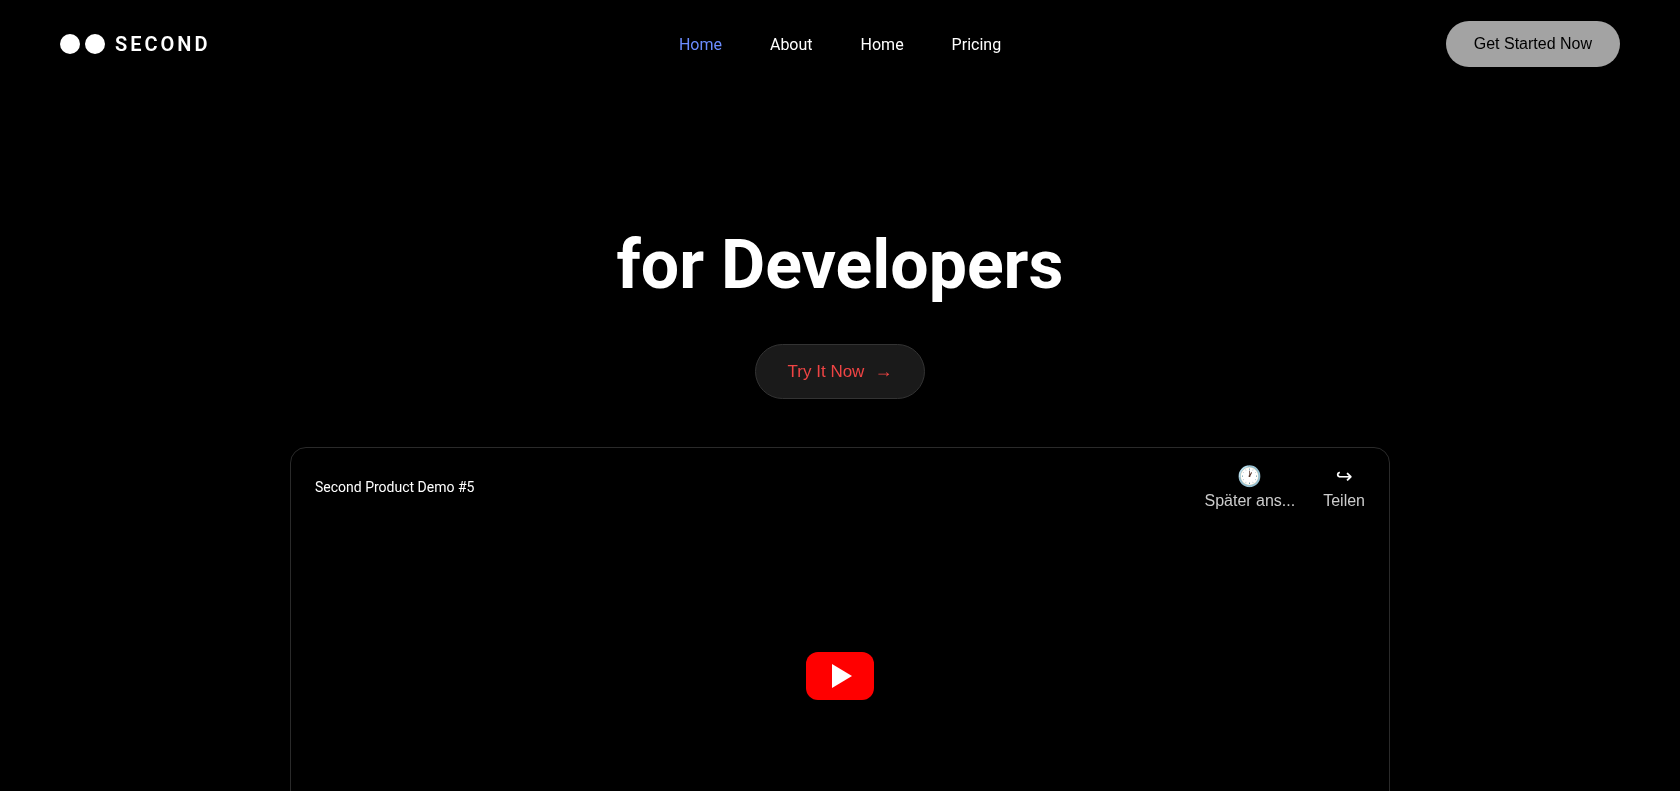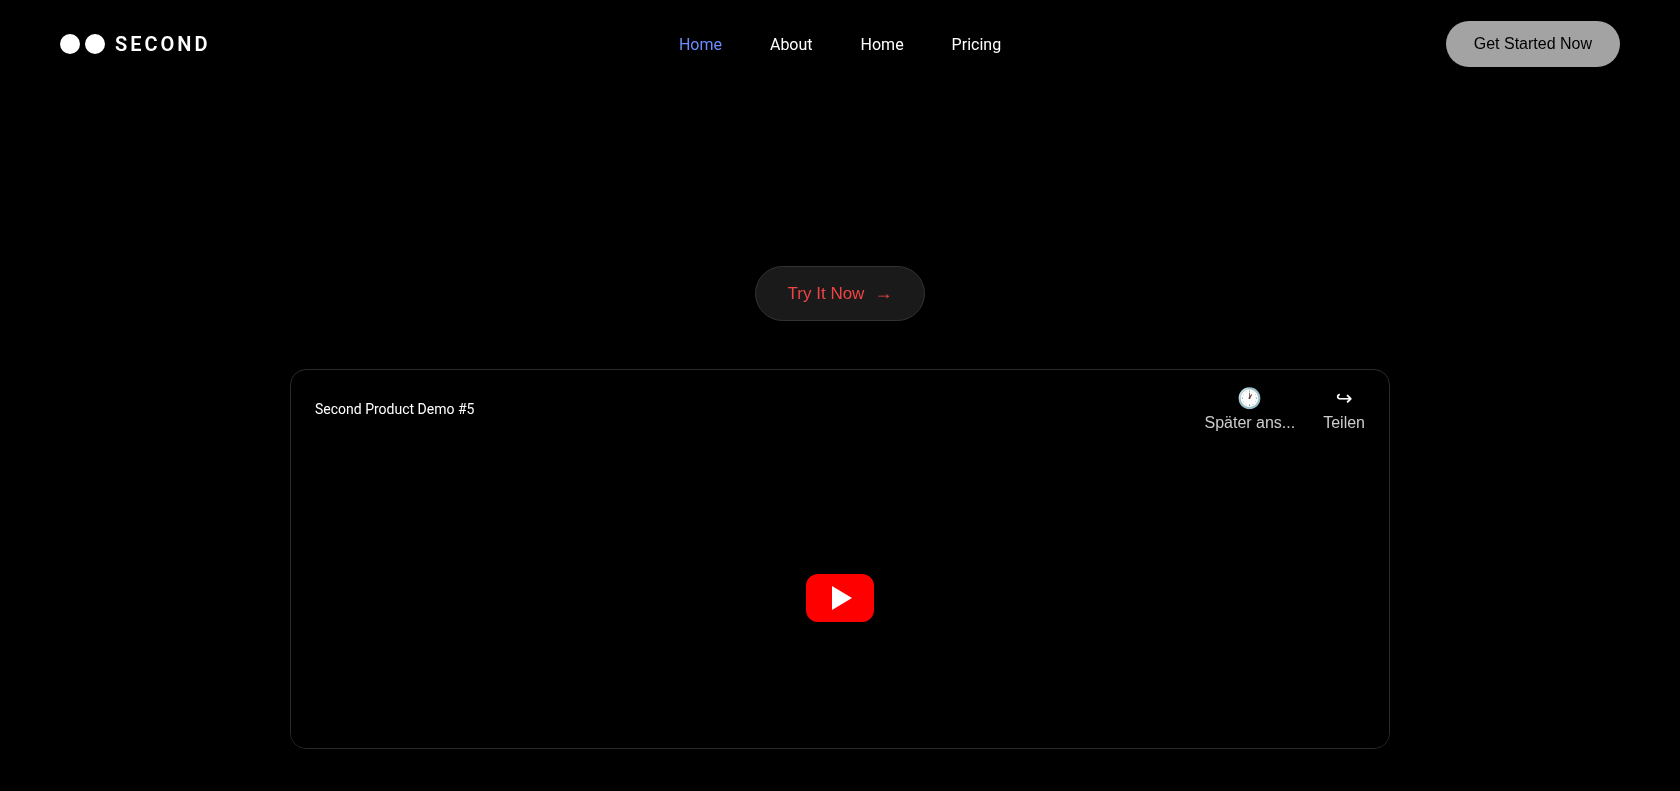--- a/index.html
+++ b/index.html
@@ -224,20 +224,21 @@
     <a class="nav-link">Home</a>
     <a class="nav-link">Pricing</a>
   </div>
 
   <button class="cta-button">Get Started Now</button>
 </nav>
 
 <section class="hero">
   <h1 class="hero-title">
     <br>
+    <span>for Developers</span>
   </h1>
 
   <button class="try-button">
     <span>Try It Now</span>
     <span class="arrow-icon">→</span>
   </button>
 
   <div class="video-container">
     <div class="video-header">
       <span class="video-title">Second Product Demo #5</span>

